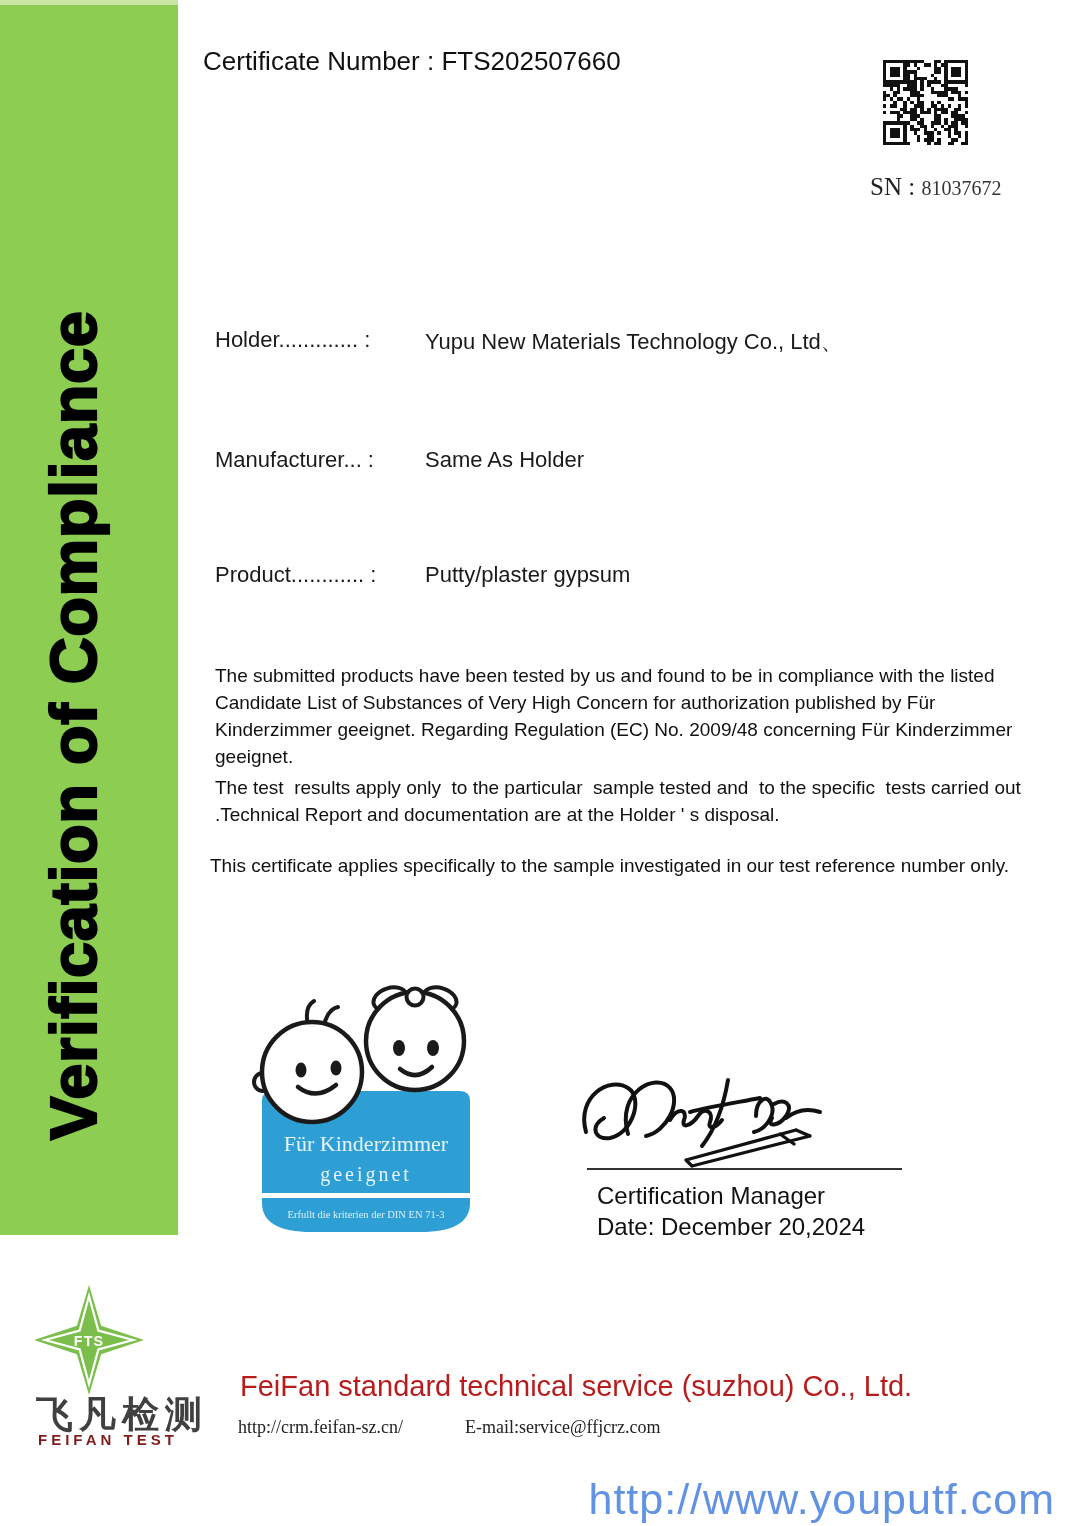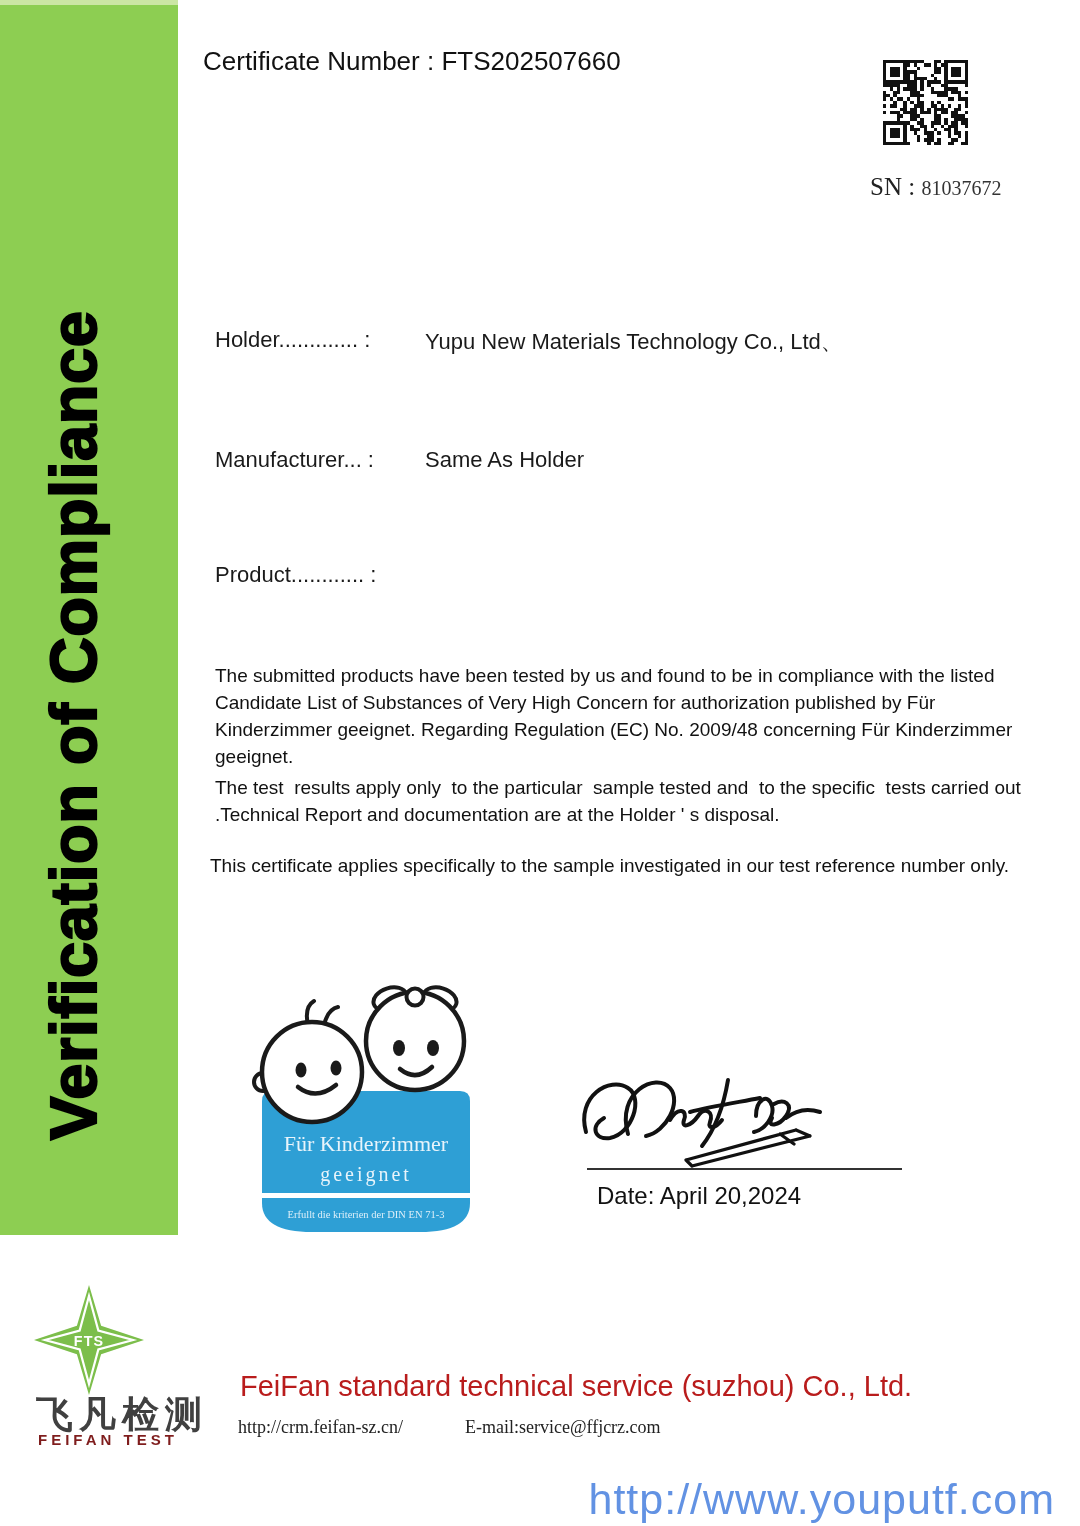--- a/index.html
+++ b/index.html
@@ -392,20 +392,21 @@
   <div class="abs row" style="top:447px">
     <div class="row-label">Manufacturer... :</div>
     <div class="row-value">Same As Holder</div>
   </div>
   <div class="abs row" style="top:327px">
     <div class="row-label">Holder............. :</div>
     <div class="row-value">Yupu New Materials Technology Co., Ltd、</div>
   </div>
   <div class="abs row" style="top:562px">
     <div class="row-label">Product............ :</div>
+    <div class="row-value">Putty/plaster gypsum</div>
   </div>
 
   <div class="abs para" style="top:662px">The submitted products have been tested by us and found to be in compliance with the listed Candidate List of Substances of Very High Concern for authorization published by Für Kinderzimmer geeignet. Regarding Regulation (EC) No. 2009/48 concerning Für Kinderzimmer geeignet.</div>
   <div class="abs para" style="top:774px">The test  results apply only  to the particular  sample tested and  to the specific  tests carried out .Technical Report and documentation are at the Holder ' s disposal.</div>
   <div class="abs para" style="top:852px;left:210px">This certificate applies specifically to the sample investigated in our test reference number only.</div>
 
   <svg class="abs" style="left:250px;top:985px" width="225" height="265" viewBox="0 0 225 265">
 
     <path d="M12,116 Q12,106 22,106 H210 Q220,106 220,116 V208 H12 Z" fill="#2E9FD5"></path>
     <path d="M12,213 H220 V218 Q220,247 170,247 H62 Q12,247 12,218 Z" fill="#2E9FD5"></path>
@@ -437,21 +438,22 @@
     <path d="M100,50 c8,-14 18,-10 14,0 c-3,9 7,6 14,-4 c7,-10 16,-4 12,6 c-3,8 6,6 12,-2"></path>
     <path d="M158,10 C154,34 146,58 132,76"></path>
     <path d="M120,42 C142,36 170,32 190,28"></path>
     <path d="M186,46 c0,-16 12,-24 16,-10 c3,11 -8,24 -18,26"></path>
     <path d="M204,34 c10,-6 20,0 12,12 c-7,10 -20,12 -14,2"></path>
     <path d="M216,48 c10,-8 22,-10 34,-6"></path>
     <path d="M116,90 L226,60 M122,96 L240,66 M226,60 L240,66 M116,90 L122,96 M210,64 L224,74" stroke-width="3.2"></path>
   </svg>
   <div class="abs sig-line"></div>
   <div class="abs sig-text">
-    <div>Date: April 20,2024</div>
+    <div>Certification Manager</div>
+    <div>Date: December 20,2024</div>
   </div>
 
   <svg class="abs" style="left:34px;top:1284px" width="110" height="112" viewBox="0 0 100 100">
     <polygon points="50,0 61,37 100,50 61,63 50,100 39,63 0,50 39,37" fill="#7CBE4B"></polygon>
     <polygon points="50,10 58.5,41.5 90,50 58.5,58.5 50,90 41.5,58.5 10,50 41.5,41.5" fill="none" stroke="#ffffff" stroke-width="2"></polygon>
     <text x="50" y="55" font-size="13" font-weight="bold" fill="#ffffff" text-anchor="middle" letter-spacing="1" style="font-family:'Liberation Sans',sans-serif">FTS</text>
   </svg>
   <div class="abs logo-cn">飞凡检测</div>
   <div class="abs logo-en">FEIFAN TEST</div>
 

